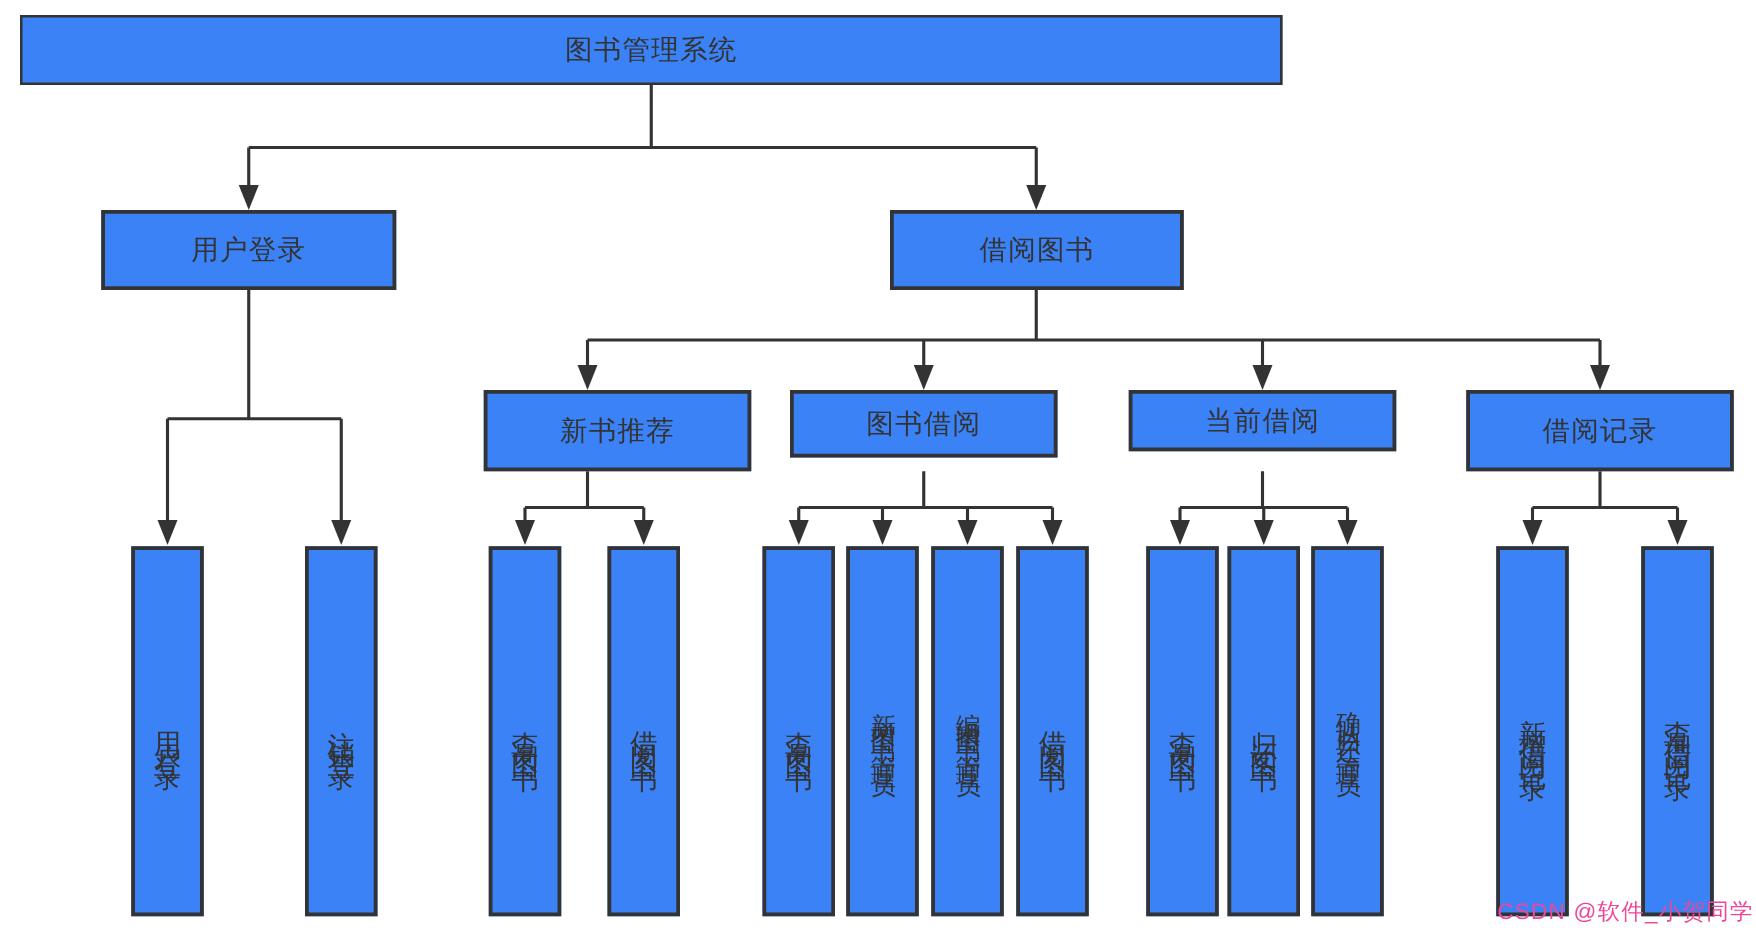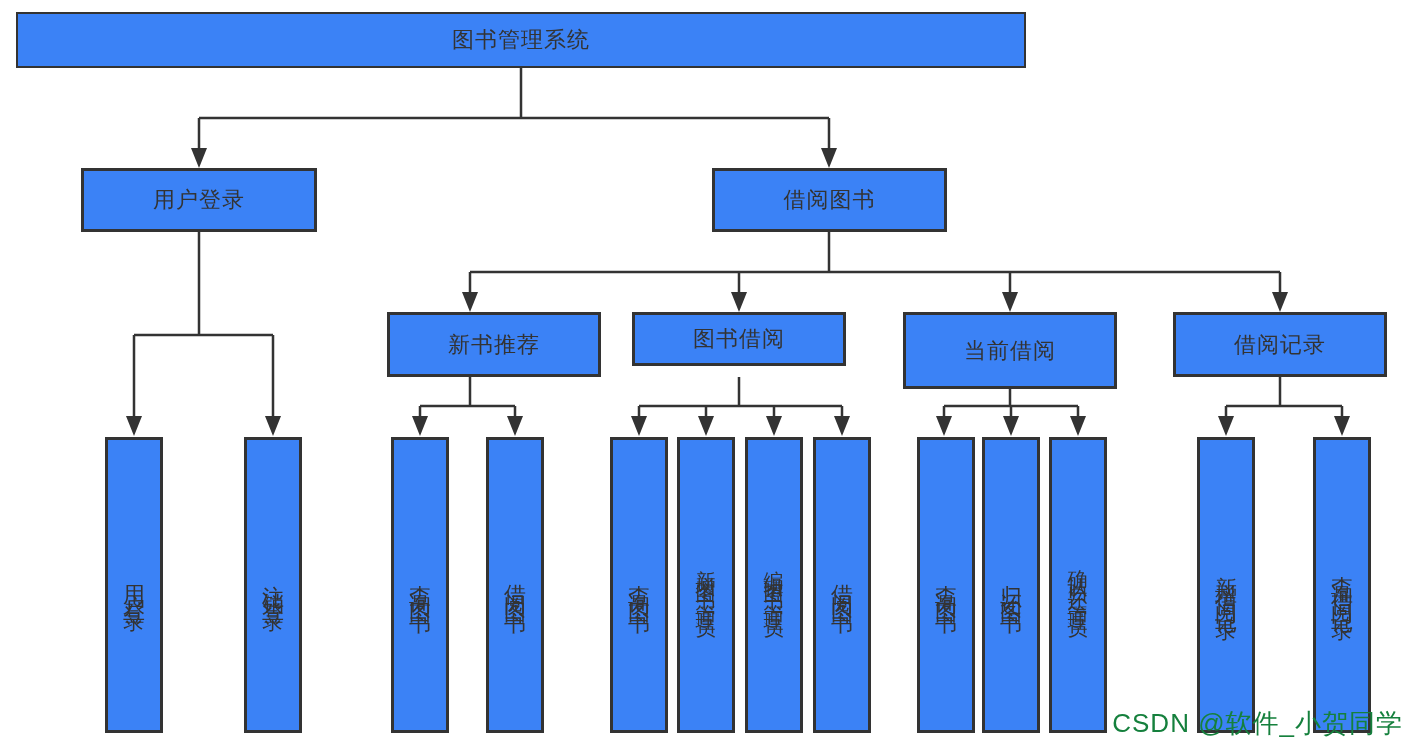--- a/index.html
+++ b/index.html
@@ -47,22 +47,22 @@
     line-height: 1.1;
   }
   .box.v.long span {
     font-size: 20px;
     letter-spacing: 7px;
   }
   .watermark {
     position: absolute;
     right: 2px;
     bottom: 6px;
-    font-size: 26px;
-    color: #15803d;
+    font-size: 18px;
+    color: #ec4899;
     letter-spacing: 1px;
     z-index: 5;
     white-space: nowrap;
     text-align: center;
   }
 </style>
 </head>
 <body>
 
 <div id="stage">
@@ -136,21 +136,21 @@
   <div class="box h" style="left:712px; top:168px; width:235px; height:64px;">
     <span>借阅图书</span>
   </div>
 
   <div class="box h" style="left:363px; top:312px; width:214px; height:65px;margin-left:24px;">
     <span>新书推荐</span>
   </div>
   <div class="box h" style="left:632px; top:312px; width:214px; height:54px;">
     <span>图书借阅</span>
   </div>
-  <div class="box h" style="left:903px; top:312px; width:214px; height:77px;">
+  <div class="box h" style="left:903px; top:312px; width:214px; height:49px;">
     <span>当前借阅</span>
   </div>
   <div class="box h" style="left:1173px; top:312px; width:214px; height:65px;">
     <span>借阅记录</span>
   </div>
 
   <div class="box v" style="left:105px; top:437px; width:58px; height:296px;">
     <span>用户登录</span>
   </div>
   <div class="box v" style="left:244px; top:437px; width:58px; height:296px;">

